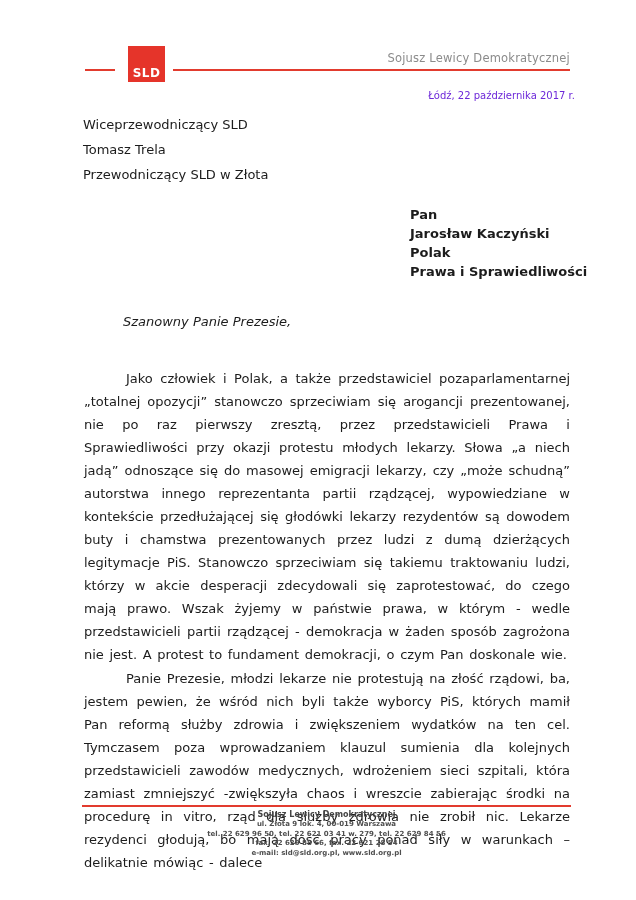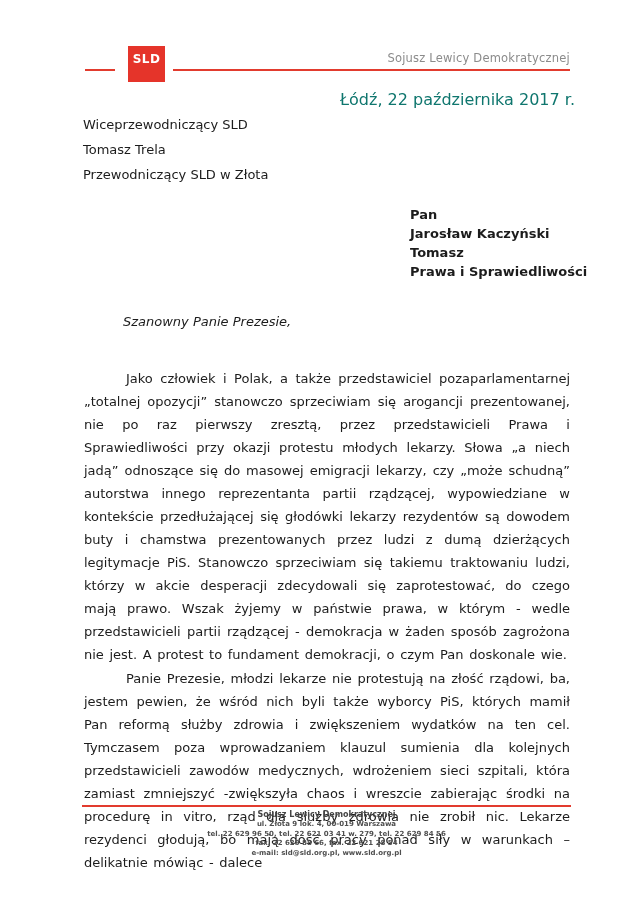--- a/index.html
+++ b/index.html
@@ -18,31 +18,31 @@
   .rule { position: absolute; height: 2px; background: #e23b2e; }
   .rule-left  { left: 85px;  top: 69px; width: 30px; }
   .rule-right { left: 173px; top: 69px; width: 397px; }
   .logo {
     position: absolute; left: 128px; top: 46px;
     width: 37px; height: 36px; background: #e5342a;
     display: flex; align-items: flex-end; justify-content: center;
   }
   .logo-text {
     color: #ffffff; font-weight: bold; font-size: 12px;
-    line-height: 1; padding-bottom: 17px; letter-spacing: 0.5px;
+    line-height: 1; padding-bottom: 3px; letter-spacing: 0.5px;
   }
   .org-name {
     position: absolute; right: 66px; top: 51px;
     font-size: 11.5px; color: #8b8b8b; letter-spacing: 0.2px;
   }
 
   
   .dateline {
     position: absolute; right: 61px; top: 90px;
-    font-size: 16px; color: #0f766e;
+    font-size: 10px; color: #6d28d9;
   }
   .sender {
     position: absolute; left: 83px; top: 112px;
     font-size: 13px; line-height: 25px;
   }
   .recipient {
     position: absolute; left: 371px; top: 205px;
     font-size: 13px; font-weight: bold; line-height: 19px; margin-left: 39px;
   }
   .salutation {
@@ -83,21 +83,21 @@
 
   <div class="sender">
     <div>Wiceprzewodniczący SLD</div>
     <div>Tomasz Trela</div>
     <div>Przewodniczący SLD w Złota</div>
   </div>
 
   <div class="recipient">
     <div>Pan</div>
     <div>Jarosław Kaczyński</div>
-    <div>Tomasz</div>
+    <div>Polak</div>
     <div>Prawa i Sprawiedliwości</div>
   </div>
 
   <div class="salutation">Szanowny Panie Prezesie,</div>
 
   <div class="body-text">
     <p>Jako człowiek i Polak, a także przedstawiciel pozaparlamentarnej „totalnej opozycji” stanowczo sprzeciwiam się arogancji prezentowanej, nie po raz pierwszy zresztą, przez przedstawicieli Prawa i Sprawiedliwości przy okazji protestu młodych lekarzy. Słowa „a niech jadą” odnoszące się do masowej emigracji lekarzy, czy „może schudną” autorstwa innego reprezentanta partii rządzącej, wypowiedziane w kontekście przedłużającej się głodówki lekarzy rezydentów są dowodem buty i chamstwa prezentowanych przez ludzi z dumą dzierżących legitymacje PiS. Stanowczo sprzeciwiam się takiemu traktowaniu ludzi, którzy w akcie desperacji zdecydowali się zaprotestować, do czego mają prawo. Wszak żyjemy w państwie prawa, w którym - wedle przedstawicieli partii rządzącej - demokracja w żaden sposób zagrożona nie jest. A protest to fundament demokracji, o czym Pan doskonale wie.</p>
     <p>Panie Prezesie, młodzi lekarze nie protestują na złość rządowi, ba, jestem pewien, że wśród nich byli także wyborcy PiS, których mamił Pan reformą służby zdrowia i zwiększeniem wydatków na ten cel. Tymczasem poza wprowadzaniem klauzul sumienia dla kolejnych przedstawicieli zawodów medycznych, wdrożeniem sieci szpitali, która zamiast zmniejszyć -zwiększyła chaos i wreszcie zabierając środki na procedurę in vitro, rząd dla służby zdrowia nie zrobił nic. Lekarze rezydenci głodują, bo mają dość pracy ponad siły w warunkach – delikatnie mówiąc - dalece</p>
   </div>
 

